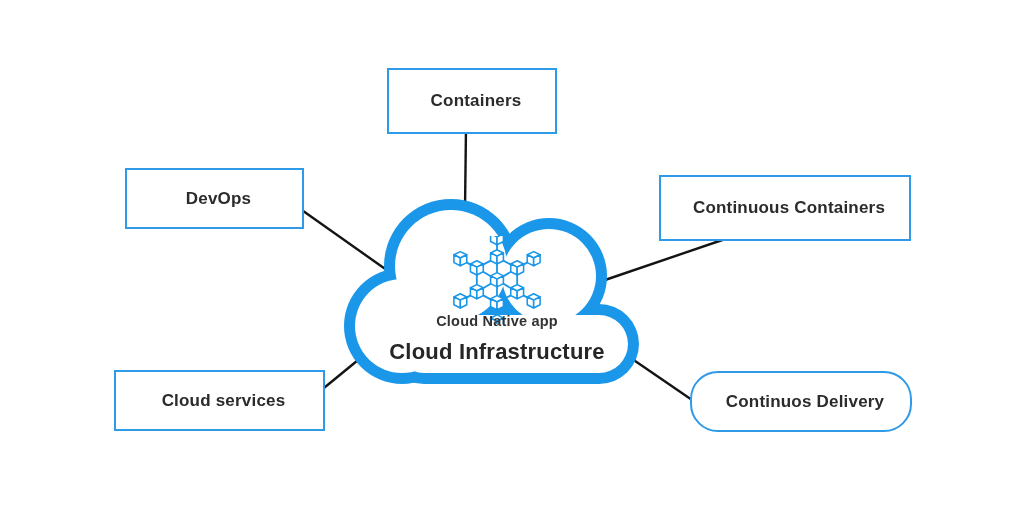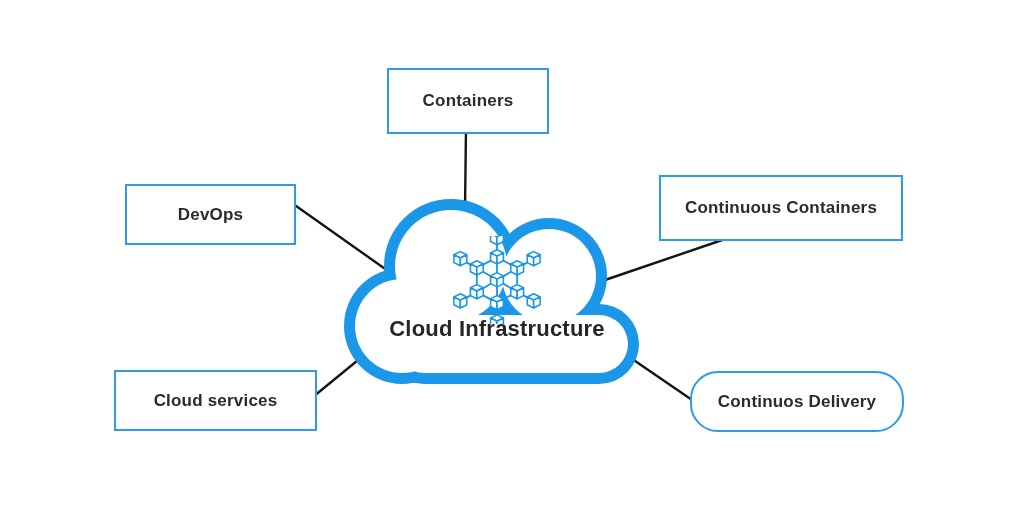--- a/index.html
+++ b/index.html
@@ -21,29 +21,29 @@
   .cloud-blue{fill:var(--cloud-stroke);}
   .cloud-white{fill:#ffffff;}
   .cube-icon{position:absolute;left:453px;top:236px;z-index:3;}
   .cube-icon .net{stroke:var(--cloud-stroke);stroke-width:2;fill:none;}
   .cube-icon .cube{fill:#ffffff;stroke:var(--cloud-stroke);stroke-width:1.7;stroke-linejoin:round;}
   .cloud-text{
     position:absolute;left:344px;top:314px;width:306px;z-index:3;
     text-align:center;line-height:1;
   }
   .cloud-subtitle{font-size:14.5px;font-weight:700;letter-spacing:.2px;color:#333;}
-  .cloud-title{font-size:22px;font-weight:700;margin-top:4px;color:#262626;letter-spacing:.2px;}
+  .cloud-title{font-size:22px;font-weight:700;margin-top:12px;color:#262626;letter-spacing:.2px;}
   .node-box{
     position:absolute;z-index:4;background:#ffffff;
     border:2px solid var(--box-border);
     display:flex;align-items:center;justify-content:center;
-    font-size:17px;font-weight:700;color:var(--text);letter-spacing:.2px;
+    font-size:17px;font-weight:700;color:var(--text);letter-spacing:.2px;padding-left:8px;
   }
   .box-containers{left:387px;top:68px;width:158px;height:62px;}
-  .box-devops{left:125px;top:184px;width:167px;height:57px;}
+  .box-devops{left:125px;top:168px;width:167px;height:57px;}
   .box-ci{left:659px;top:175px;width:240px;height:62px;}
   .box-micro{left:114px;top:370px;width:199px;height:57px;}
   .box-cd{left:690px;top:371px;width:210px;height:57px;border-radius:28px;}
 </style>
 </head>
 <body>
 
 <div class="canvas">
 
   <svg class="connectors" width="1024" height="522" viewBox="0 0 1024 522" aria-hidden="true">
@@ -94,20 +94,21 @@
     <use href="#cube" x="-22" y="-13"></use>
     <use href="#cube" x="0" y="-46"></use>
     <use href="#cube" x="40" y="-23"></use>
     <use href="#cube" x="40" y="23"></use>
     <use href="#cube" x="0" y="46"></use>
     <use href="#cube" x="-40" y="23"></use>
     <use href="#cube" x="-40" y="-23"></use>
   </svg>
 
   <div class="cloud-text">
+    <div class="cloud-subtitle">Cloud Native app</div>
     <div class="cloud-title">Cloud Infrastructure</div>
   </div>
 
   <div class="node-box box-containers">
     <span>Containers</span>
   </div>
   <div class="node-box box-devops">
     <span>DevOps</span>
   </div>
   <div class="node-box box-ci">

